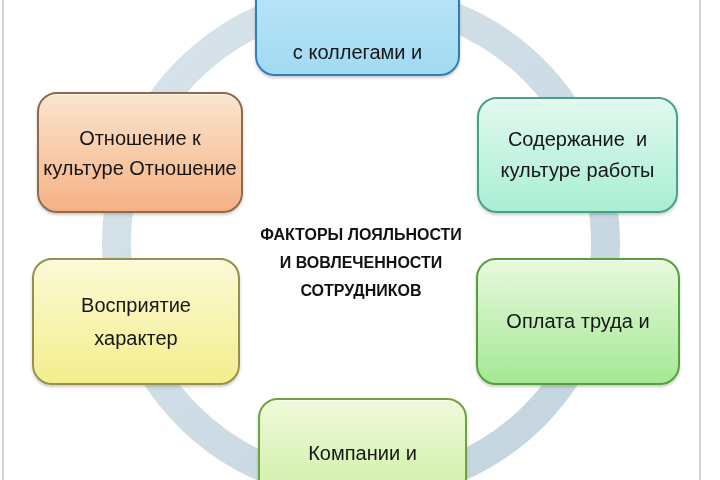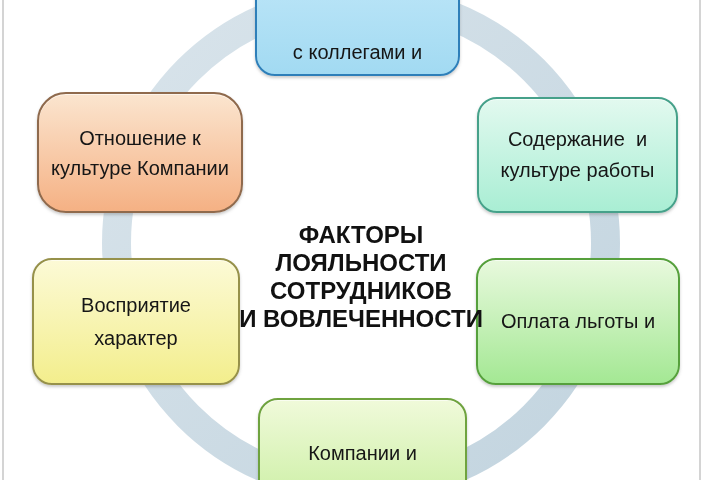--- a/index.html
+++ b/index.html
@@ -40,21 +40,21 @@
   .node--top-right  { left: 477px; top: 97px;  width: 201px; height: 116px; }
   .node--left       { left: 32px;  top: 258px; width: 208px; height: 127px; line-height: 33px; }
   .node--right      { left: 476px; top: 258px; width: 204px; height: 127px; line-height: 33px; }
   .node--bottom     { left: 258px; top: 398px; width: 209px; height: 118px; line-height: 33px; padding-top: 26px; }
 
   .center-title {
     position: absolute;
     left: 211px; top: 221px; width: 300px;
     text-align: center;
     font-weight: bold;
-    font-size: 24px;
+    font-size: 16px;
     line-height: 28px;
     color: #111111;
   }
   .center-title .title-line { display: block; }
 </style>
 </head>
 <body>
 
 <div class="stage">
 
@@ -68,43 +68,43 @@
         <stop id="ringStopDark" offset="1" stop-color="#c2d4df"></stop>
       </linearGradient>
     </defs>
     <circle cx="361" cy="243" r="244.5" fill="none" stroke="url(#ringGrad)" stroke-width="29"></circle>
   </svg>
 
   <div class="node node--top" style="background: linear-gradient(rgb(198, 234, 250), rgb(162, 218, 242)); border-color: rgb(46, 127, 185);">
     <span class="box-line">с коллегами и</span>
   </div>
 
-  <div class="node node--top-left" style="background: linear-gradient(rgb(251, 229, 207), rgb(245, 177, 132)); border-color: rgb(143, 106, 77); border-radius: 29px;">
+  <div class="node node--top-left" style="background: linear-gradient(rgb(251, 229, 207), rgb(245, 177, 132)); border-color: rgb(143, 106, 77);">
     <span class="box-line">Отношение к</span>
-    <span class="box-line">культуре Компании</span>
+    <span class="box-line">культуре Отношение</span>
   </div>
 
   <div class="node node--top-right" style="background: linear-gradient(rgb(226, 249, 239), rgb(169, 238, 212)); border-color: rgb(70, 161, 138);">
     <span class="box-line">Содержание  и</span>
     <span class="box-line">культуре работы</span>
   </div>
 
   <div class="node node--right" style="background: linear-gradient(rgb(232, 249, 221), rgb(164, 232, 148)); border-color: rgb(86, 160, 60);">
-    <span class="box-line">Оплата льготы и</span>
+    <span class="box-line">Оплата труда и</span>
   </div>
 
   <div class="node node--left" style="background: linear-gradient(rgb(252, 250, 214), rgb(243, 238, 141)); border-color: rgb(150, 145, 74); align-items: center;">
     <span class="box-line">Восприятие</span>
     <span class="box-line">характер</span>
   </div>
 
   <div class="node node--bottom" style="background: linear-gradient(rgb(240, 250, 218), rgb(200, 238, 159)); border-color: rgb(111, 163, 63);">
     <span class="box-line">Компании и</span>
     <span class="box-line">развитие</span>
   </div>
 
   <div class="center-title">
     <span class="title-line">ФАКТОРЫ ЛОЯЛЬНОСТИ</span>
+    <span class="title-line">И ВОВЛЕЧЕННОСТИ</span>
     <span class="title-line">СОТРУДНИКОВ</span>
-    <span class="title-line">И ВОВЛЕЧЕННОСТИ</span>
   </div>
 
 </div>
 
 </body></html>

